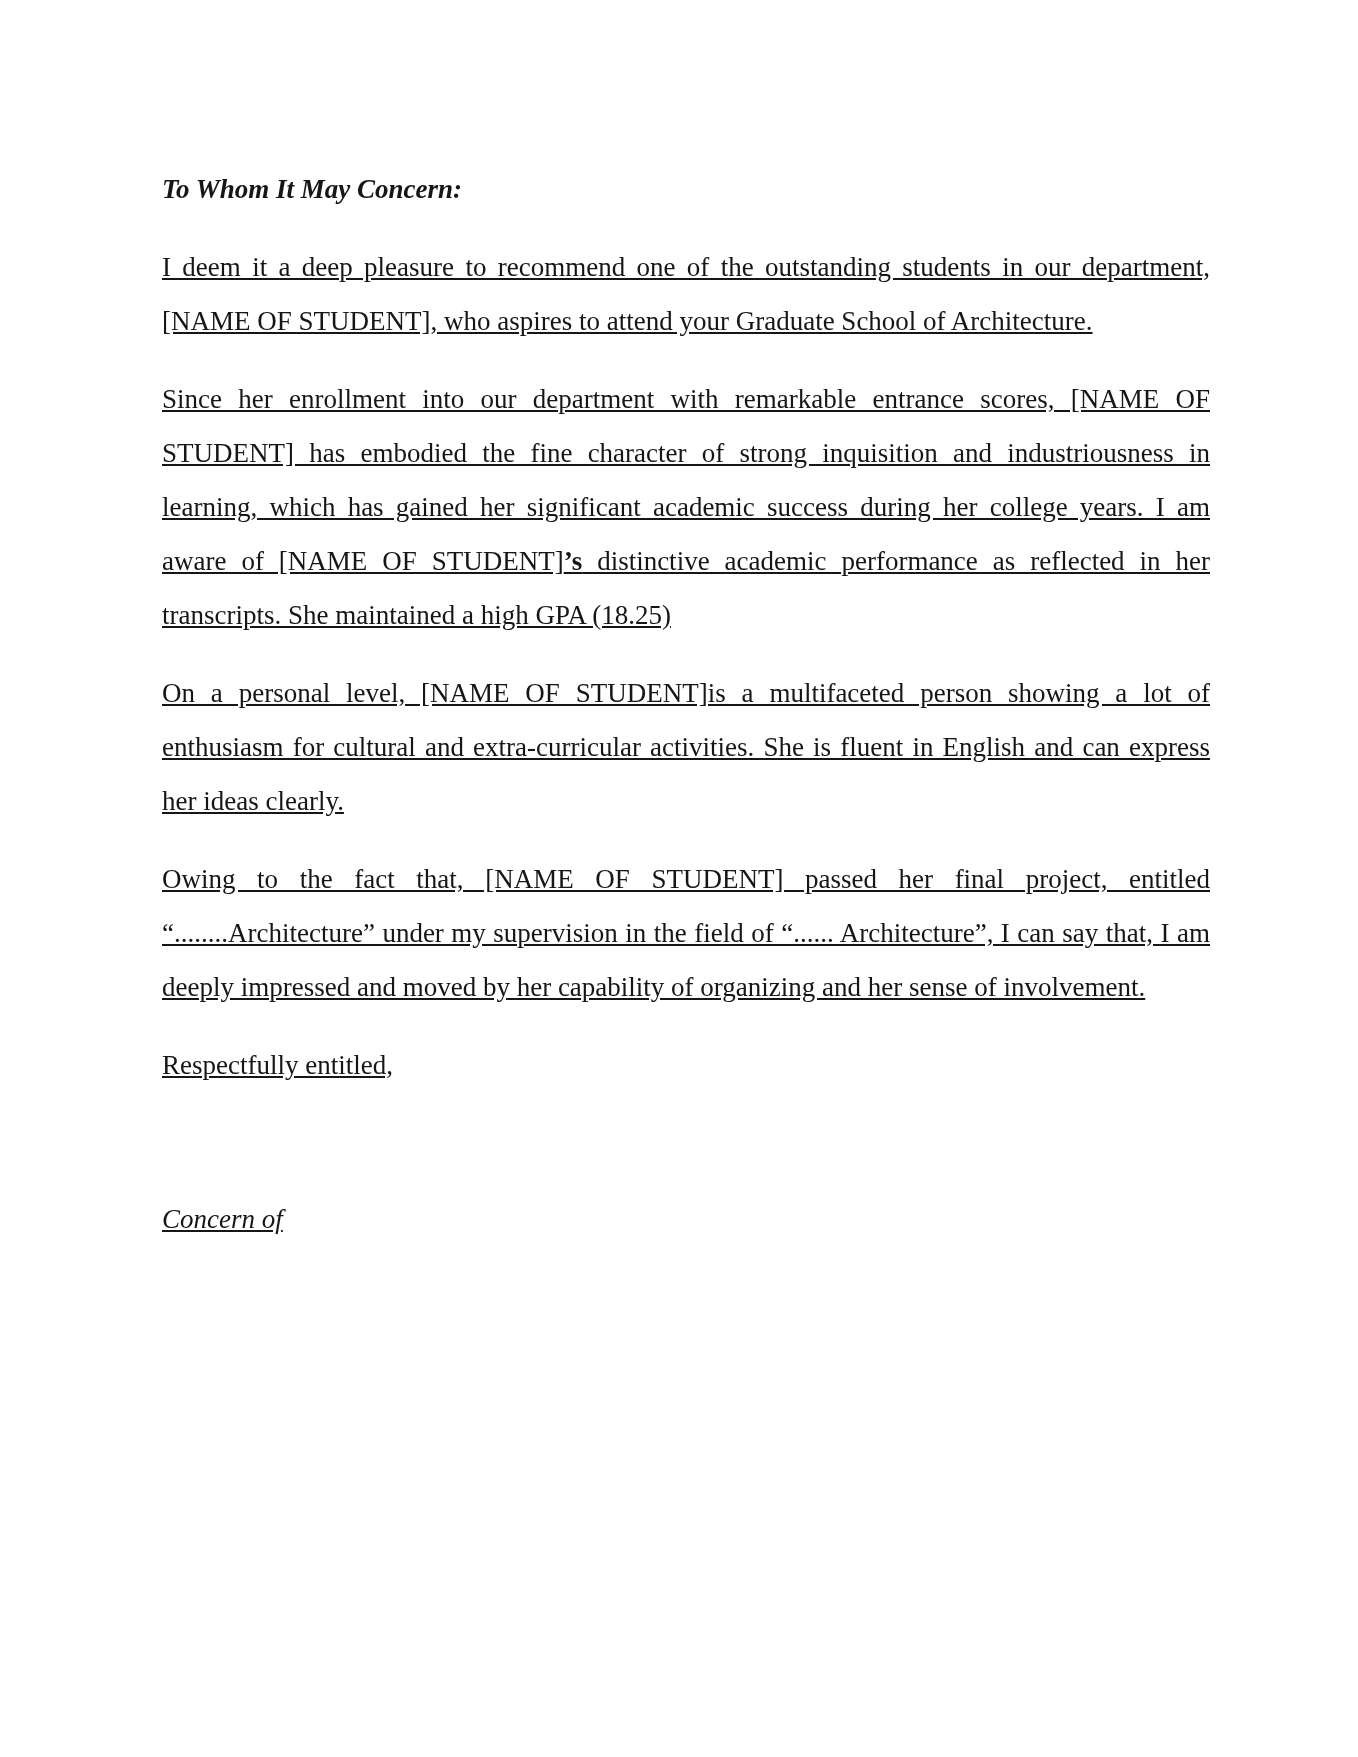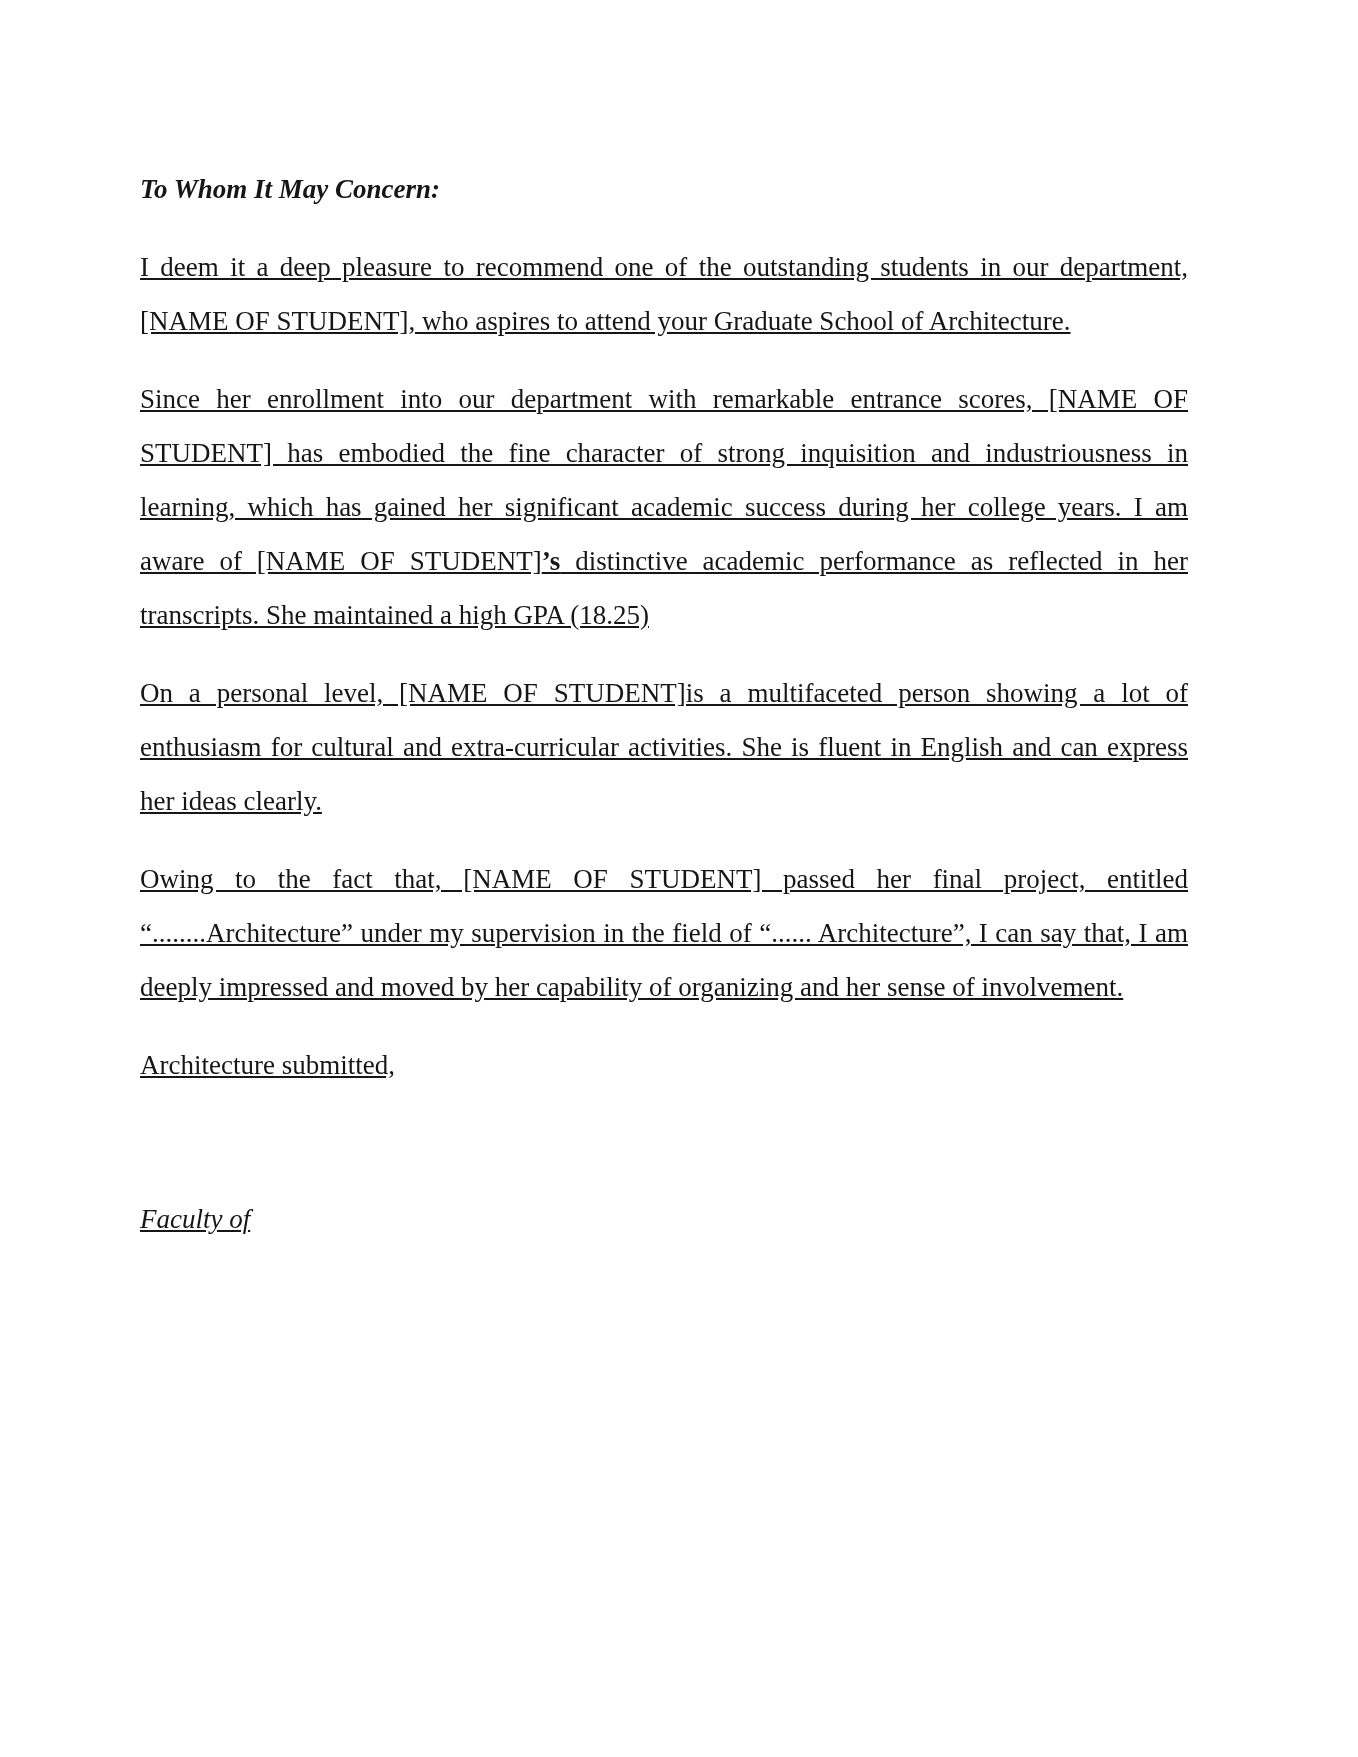--- a/index.html
+++ b/index.html
@@ -9,21 +9,21 @@
   }
   .canvas {
     position: relative;
     width: 1358px;
     height: 1757px;
     background: #ffffff;
     overflow: hidden;
   }
   .letter {
     position: absolute;
-    left: 140px;
+    left: 162px;
     top: 162px;
     width: 1048px;
     color: #161616;
     font-family: "Liberation Serif", serif;
     font-size: 27px;
     line-height: 54px;
     -webkit-font-smoothing: antialiased;
   }
   .salutation {
     font-size: 27px;
@@ -57,21 +57,21 @@
     <h1 class="salutation">To Whom It May Concern:</h1>
 
     <p class="para justify">I deem it a deep pleasure to recommend one of the outstanding students in our department, [NAME OF STUDENT], who aspires to attend your Graduate School of Architecture.</p>
 
     <p class="para justify"><span>Since her enrollment into our department with remarkable entrance scores, [NAME OF STUDENT] has embodied the fine character of strong inquisition and industriousness in learning, which has gained her significant academic success during her college years. I am aware of [NAME OF STUDENT]</span><span class="bold">’s</span><span> distinctive academic performance as reflected in her transcripts. She maintained a high GPA (18.25)</span></p>
 
     <p class="para justify">On a personal level, [NAME OF STUDENT]is a multifaceted person showing a lot of enthusiasm for cultural and extra-curricular activities. She is fluent in English and can express her ideas clearly.</p>
 
     <p class="para justify">Owing to the fact that, [NAME OF STUDENT] passed her final project, entitled “........Architecture” under my supervision in the field of “...... Architecture”, I can say that, I am deeply impressed and moved by her capability of organizing and her sense of involvement.</p>
 
-    <p class="para">Architecture submitted,</p>
+    <p class="para">Respectfully entitled,</p>
 
     <div class="signature-space"></div>
 
 
-    <p class="para italic">Faculty of</p>
+    <p class="para italic">Concern of</p>
 
   </div>
 </div>
 
 </body></html>

